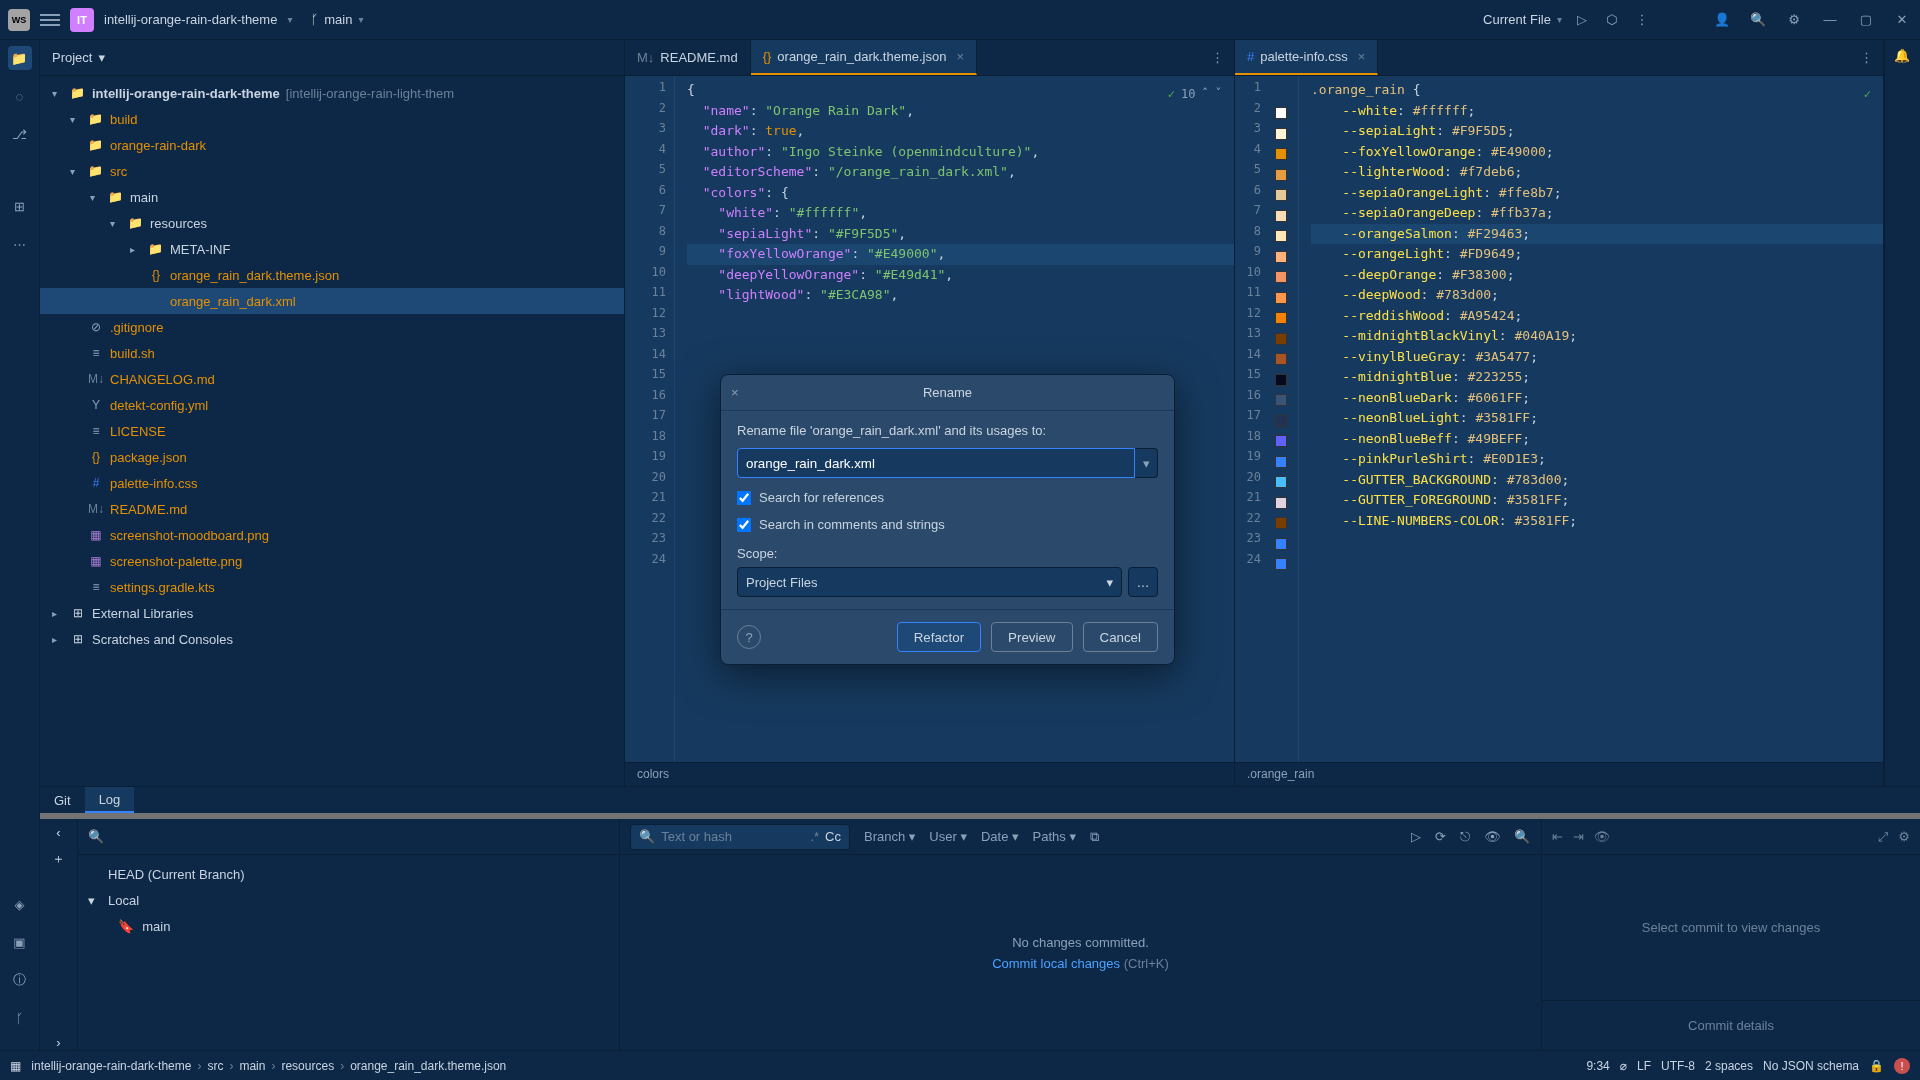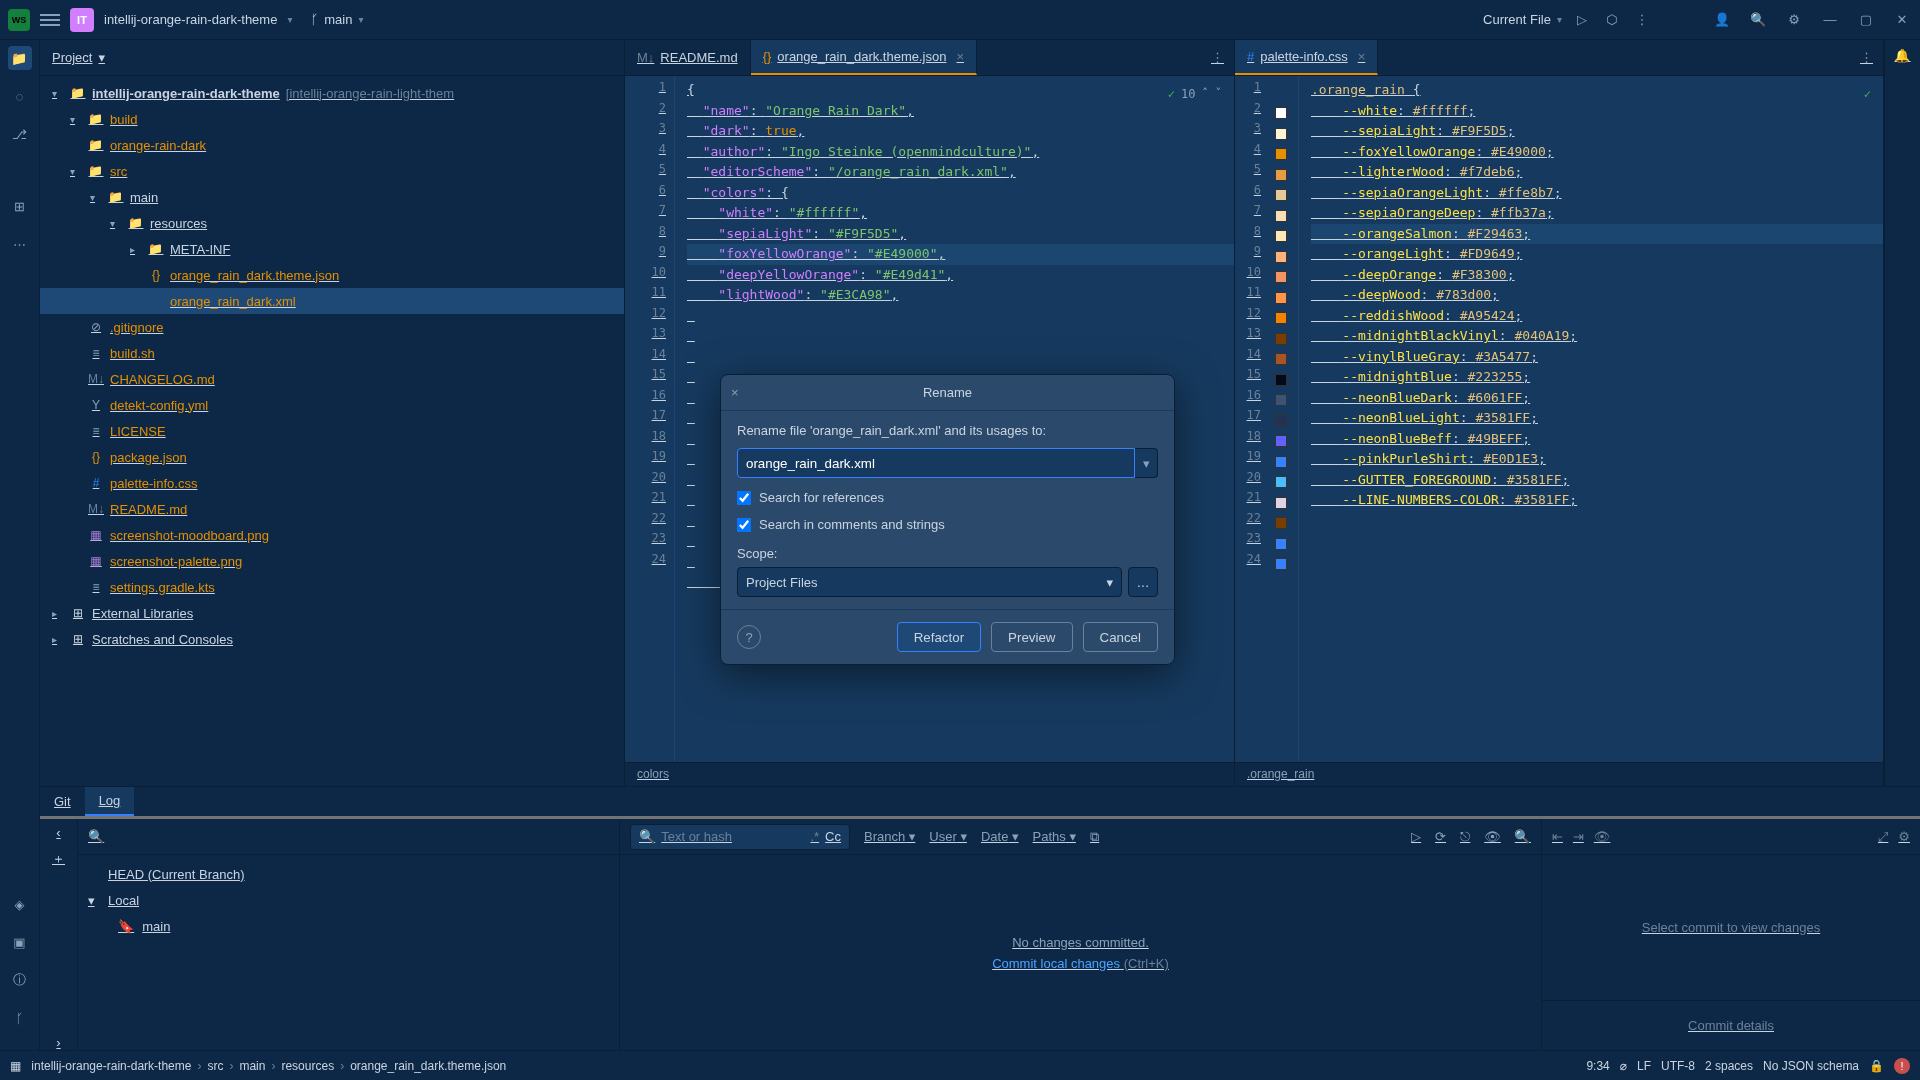--- a/index.html
+++ b/index.html
@@ -1,34 +1,34 @@
 <!DOCTYPE html>
 <html><head>
 <meta charset="utf-8">
 <style>
 * { margin:0; padding:0; box-sizing:border-box; }
 body { font-family:-apple-system,BlinkMacSystemFont,"Segoe UI",sans-serif; font-size:13px; background:#1e3a5f; color:#c9d4e0; width:1920px; height:1080px; overflow:hidden; position:relative; }
 .titlebar { height:40px; background:#0d2847; display:flex; align-items:center; padding:0 8px; gap:10px; border-bottom:1px solid #0a1f35; }
-.titlebar .app-icon { width:22px; height:22px; background:#15803d; border-radius:4px; display:flex; align-items:center; justify-content:center; font-size:9px; font-weight:bold; color:#000; }
+.titlebar .app-icon { width:22px; height:22px; background:#a3a3a3; border-radius:4px; display:flex; align-items:center; justify-content:center; font-size:9px; font-weight:bold; color:#000; }
 .titlebar .hamburger-icon { width:20px; display:flex; flex-direction:column; gap:3px; cursor:pointer; }
 .titlebar .hamburger-icon span { height:2px; background:#8aa0b8; }
 .titlebar .avatar { width:24px; height:24px; background:#d17fff; border-radius:4px; display:flex; align-items:center; justify-content:center; font-size:11px; color:#fff; font-weight:bold; }
 .titlebar .proj-name { color:#c9d4e0; }
 .titlebar .chev { color:#6b8199; font-size:10px; }
 .titlebar .branch-sel { display:flex; align-items:center; gap:6px; margin-left:8px; }
 .titlebar .spacer { flex:1; }
 .titlebar .right-group { display:flex; align-items:center; gap:16px; }
 .titlebar .icon-btn { width:20px; height:20px; display:flex; align-items:center; justify-content:center; color:#8aa0b8; cursor:pointer; }
 .titlebar .run-cfg { display:flex; align-items:center; gap:6px; }
 .main-rows { display:flex; height:calc(100% - 40px - 30px); }
 .left-toolbar { width:40px; background:#0d2847; border-right:1px solid #0a1f35; display:flex; flex-direction:column; align-items:center; padding-top:6px; gap:14px; }
 .left-toolbar .tool { width:24px; height:24px; display:flex; align-items:center; justify-content:center; color:#8aa0b8; cursor:pointer; border-radius:4px; }
 .left-toolbar .tool.active { background:#1e4976; color:#fff; }
 .left-toolbar .spacer-v { flex:1; }
-.content-col { flex:1; display:flex; flex-direction:column;text-decoration:underline; }
+.content-col { flex:1; display:flex; flex-direction:column; }
 .upper-split { flex:1; display:flex; min-height:0; }
 .project-panel { width:585px; background:#0d2847; border-right:1px solid #0a1f35; display:flex; flex-direction:column; }
 .project-header { height:36px; display:flex; align-items:center; padding:0 12px; gap:6px; color:#c9d4e0; font-weight:500; border-bottom:1px solid #0a1f35; }
 .project-tree { flex:1; overflow:auto; padding:4px 0; }
 .tree-row { display:flex; align-items:center; height:26px; padding-left:12px; gap:6px; cursor:pointer; white-space:nowrap; }
 .tree-row.selected { background:#1e4976; }
 .tree-row .expand { width:12px; color:#8aa0b8; font-size:10px; }
 .tree-row .file-icon { width:16px; text-align:center; font-size:12px; }
 .tree-row .label { color:#c9d4e0; }
 .tree-row .label.orange { color:#e49000; }
@@ -79,21 +79,21 @@
 .dialog-scope-label { margin-top:14px; margin-bottom:6px; }
 .dialog-select { display:flex; align-items:center; height:30px; background:#163a5f; border:1px solid #0a1f35; border-radius:4px; padding:0 8px; }
 .dialog-select-wrap { display:flex; gap:6px; }
 .dialog-select-wrap .dots { width:30px; background:#163a5f; border:1px solid #0a1f35; border-radius:4px; display:flex; align-items:center; justify-content:center; cursor:pointer; }
 .dialog-footer { display:flex; align-items:center; gap:10px; padding:12px 16px; border-top:1px solid #1a3a5c; }
 .dialog-footer .help { width:24px; height:24px; border:1px solid #6b8199; border-radius:12px; display:flex; align-items:center; justify-content:center; color:#8aa0b8; cursor:pointer; }
 .dialog-footer .btn { height:30px; padding:0 16px; border:1px solid #6b8199; border-radius:4px; background:#2b4a6b; color:#c9d4e0; cursor:pointer; }
 .dialog-footer .btn.primary { background:#1e4976; border-color:#3581ff; }
 .dialog-footer .sp { flex:1; }
 .git-panel { height:264px; background:#0d2847; border-top:1px solid #0a1f35; display:flex; flex-direction:column; }
-.git-tabs { height:32px; display:flex; align-items:stretch; border-bottom:3px solid #737373; }
+.git-tabs { height:32px; display:flex; align-items:stretch; border-bottom:6px solid #737373; }
 .git-tabs .t { padding:0 14px; display:flex; align-items:center; cursor:pointer; }
 .git-tabs .t.active { border-bottom:2px solid #3581ff; background:#163a5f; }
 .git-body { flex:1; display:flex; }
 .git-left { width:38px; background:#0d2847; border-right:1px solid #0a1f35; display:flex; flex-direction:column; align-items:center; padding-top:6px; gap:10px; }
 .git-branches { width:542px; border-right:1px solid #0a1f35; display:flex; flex-direction:column; }
 .git-search { height:36px; display:flex; align-items:center; padding:0 10px; border-bottom:1px solid #0a1f35; color:#6b8199; }
 .git-branch-list { flex:1; padding:6px 10px; }
 .git-branch-list .row { display:flex; align-items:center; height:26px; gap:8px; }
 .git-commits { flex:1; display:flex; flex-direction:column; border-right:1px solid #0a1f35; }
 .git-filter { height:36px; display:flex; align-items:center; padding:0 10px; gap:14px; border-bottom:1px solid #0a1f35; color:#8aa0b8; }
@@ -447,20 +447,21 @@
                 <div class="code-line">    <span class="tok-prop">--deepOrange</span><span class="tok-punc">: </span><span class="tok-val">#F38300</span><span class="tok-punc">;</span></div>
                 <div class="code-line">    <span class="tok-prop">--deepWood</span><span class="tok-punc">: </span><span class="tok-val">#783d00</span><span class="tok-punc">;</span></div>
                 <div class="code-line">    <span class="tok-prop">--reddishWood</span><span class="tok-punc">: </span><span class="tok-val">#A95424</span><span class="tok-punc">;</span></div>
                 <div class="code-line">    <span class="tok-prop">--midnightBlackVinyl</span><span class="tok-punc">: </span><span class="tok-val">#040A19</span><span class="tok-punc">;</span></div>
                 <div class="code-line">    <span class="tok-prop">--vinylBlueGray</span><span class="tok-punc">: </span><span class="tok-val">#3A5477</span><span class="tok-punc">;</span></div>
                 <div class="code-line">    <span class="tok-prop">--midnightBlue</span><span class="tok-punc">: </span><span class="tok-val">#223255</span><span class="tok-punc">;</span></div>
                 <div class="code-line">    <span class="tok-prop">--neonBlueDark</span><span class="tok-punc">: </span><span class="tok-val">#6061FF</span><span class="tok-punc">;</span></div>
                 <div class="code-line">    <span class="tok-prop">--neonBlueLight</span><span class="tok-punc">: </span><span class="tok-val">#3581FF</span><span class="tok-punc">;</span></div>
                 <div class="code-line">    <span class="tok-prop">--neonBlueBeff</span><span class="tok-punc">: </span><span class="tok-val">#49BEFF</span><span class="tok-punc">;</span></div>
                 <div class="code-line">    <span class="tok-prop">--pinkPurleShirt</span><span class="tok-punc">: </span><span class="tok-val">#E0D1E3</span><span class="tok-punc">;</span></div>
+                <div class="code-line">    <span class="tok-prop">--GUTTER_BACKGROUND</span><span class="tok-punc">: </span><span class="tok-val">#783d00</span><span class="tok-punc">;</span></div>
                 <div class="code-line">    <span class="tok-prop">--GUTTER_FOREGROUND</span><span class="tok-punc">: </span><span class="tok-val">#3581FF</span><span class="tok-punc">;</span></div>
                 <div class="code-line">    <span class="tok-prop">--LINE-NUMBERS-COLOR</span><span class="tok-punc">: </span><span class="tok-val">#3581FF</span><span class="tok-punc">;</span></div>
               </div>
           </div>
           <div class="breadcrumb-editor">.orange_rain</div>
         </div>
 
         <div class="right-strip">
           <div class="tool">🔔</div>
         </div>

